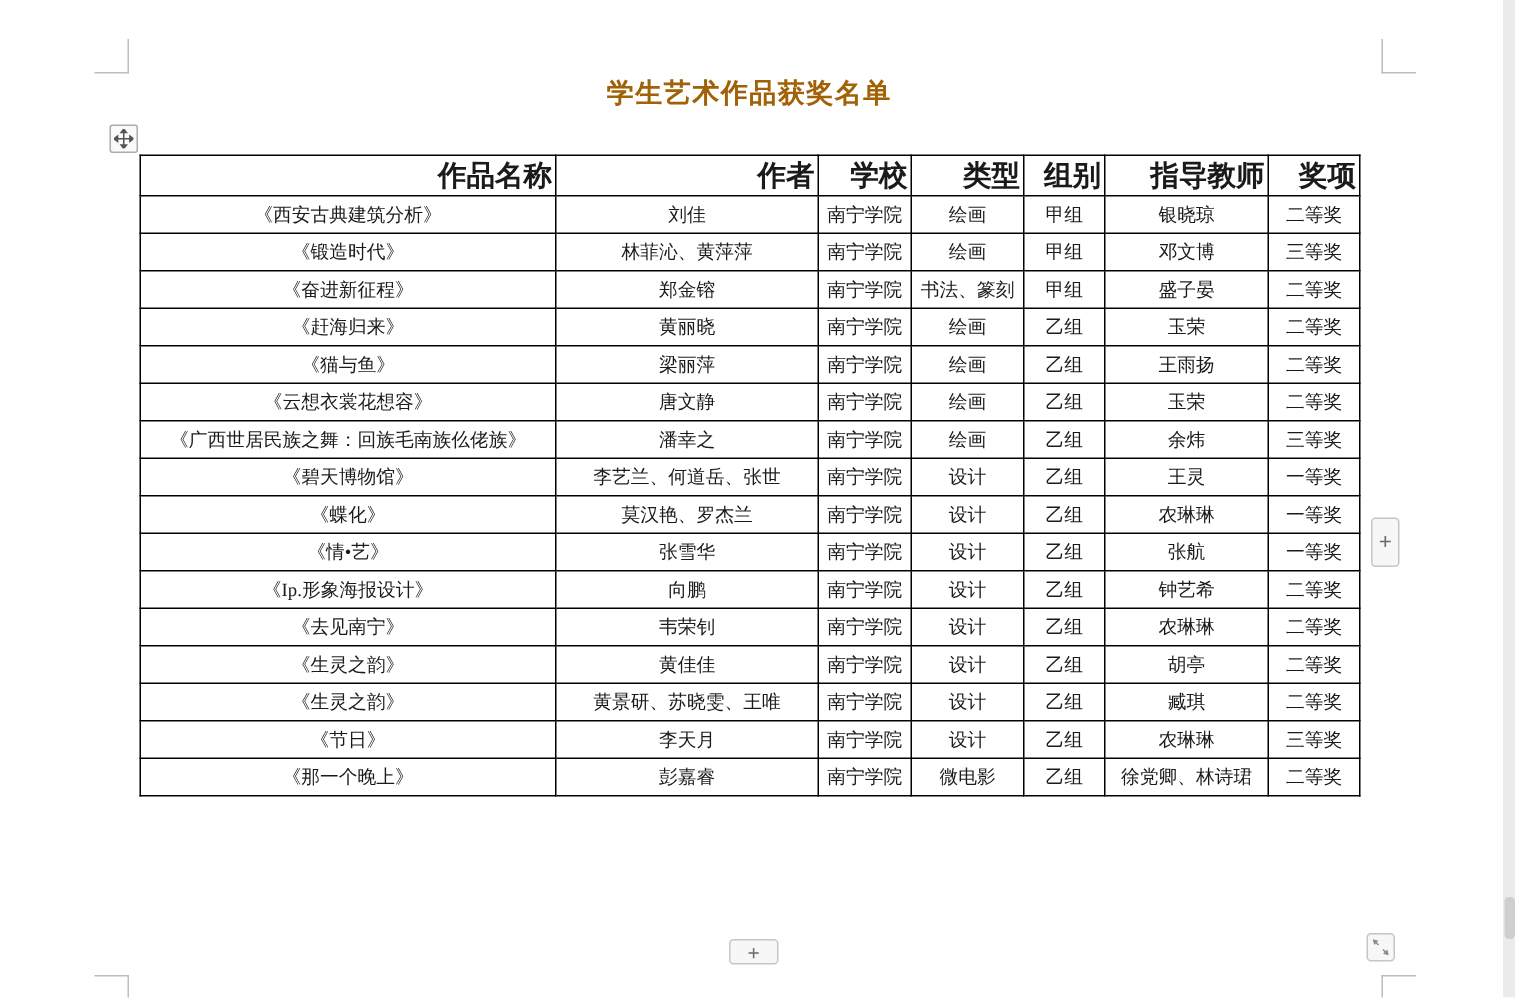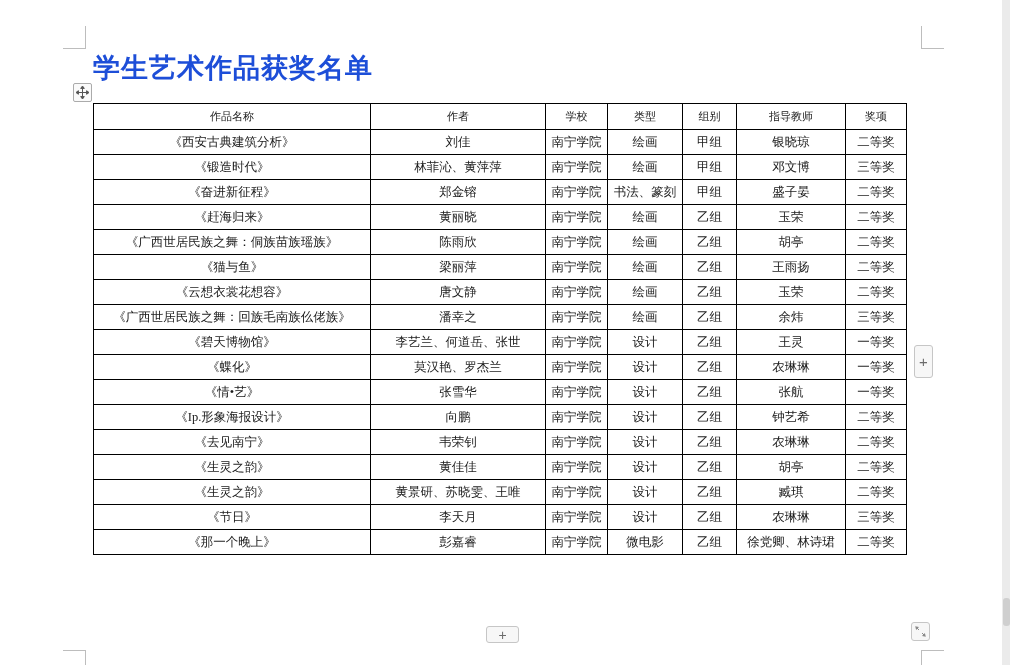--- a/index.html
+++ b/index.html
@@ -22,24 +22,24 @@
   .crop-tl { left: 63px; top: 26px; border-right: 1px solid #bdbdbd; border-bottom: 1px solid #bdbdbd; }
   .crop-tr { left: 921px; top: 26px; border-left: 1px solid #bdbdbd; border-bottom: 1px solid #bdbdbd; }
   .crop-bl { left: 63px; top: 650px; height: 15px; border-right: 1px solid #bdbdbd; border-top: 1px solid #bdbdbd; }
   .crop-br { left: 921px; top: 650px; height: 15px; border-left: 1px solid #bdbdbd; border-top: 1px solid #bdbdbd; }
 
   .doc-title {
     position: absolute;
     left: 93px;
     top: 50px;
     width: 813px;
-    text-align: left;
-    font-size: 27px;
+    text-align: center;
+    font-size: 18px;
     font-weight: bold;
-    color: #1d4ed8;
+    color: #a16207;
     letter-spacing: 1px;
   }
 
   .table-wrap {
     position: absolute;
     left: 93px;
     top: 103px;
     width: 813px;
   }
   table.awards {
@@ -52,22 +52,23 @@
   table.awards th, table.awards td {
     border: 1px solid #000000;
     text-align: center;
     vertical-align: middle;
     padding: 0 2px;
     overflow: hidden;
     white-space: nowrap;
   }
   table.awards th {
     height: 25px;
-    font-size: 11px;
-    font-weight: normal;
+    font-size: 19px;
+    font-weight: bold;
+    text-align: right;
   }
   table.awards td { height: 24px; }
 
   
   .move-handle {
     position: absolute;
     left: 73px;
     top: 83px;
     width: 19px;
     height: 19px;
@@ -194,29 +195,20 @@
           <tr>
             <td>《赶海归来》</td>
             <td>黄丽晓</td>
             <td>南宁学院</td>
             <td>绘画</td>
             <td>乙组</td>
             <td>玉荣</td>
             <td>二等奖</td>
           </tr>
           <tr>
-            <td>《广西世居民族之舞：侗族苗族瑶族》</td>
-            <td>陈雨欣</td>
-            <td>南宁学院</td>
-            <td>绘画</td>
-            <td>乙组</td>
-            <td>胡亭</td>
-            <td>二等奖</td>
-          </tr>
-          <tr>
             <td>《猫与鱼》</td>
             <td>梁丽萍</td>
             <td>南宁学院</td>
             <td>绘画</td>
             <td>乙组</td>
             <td>王雨扬</td>
             <td>二等奖</td>
           </tr>
           <tr>
             <td>《云想衣裳花想容》</td>

